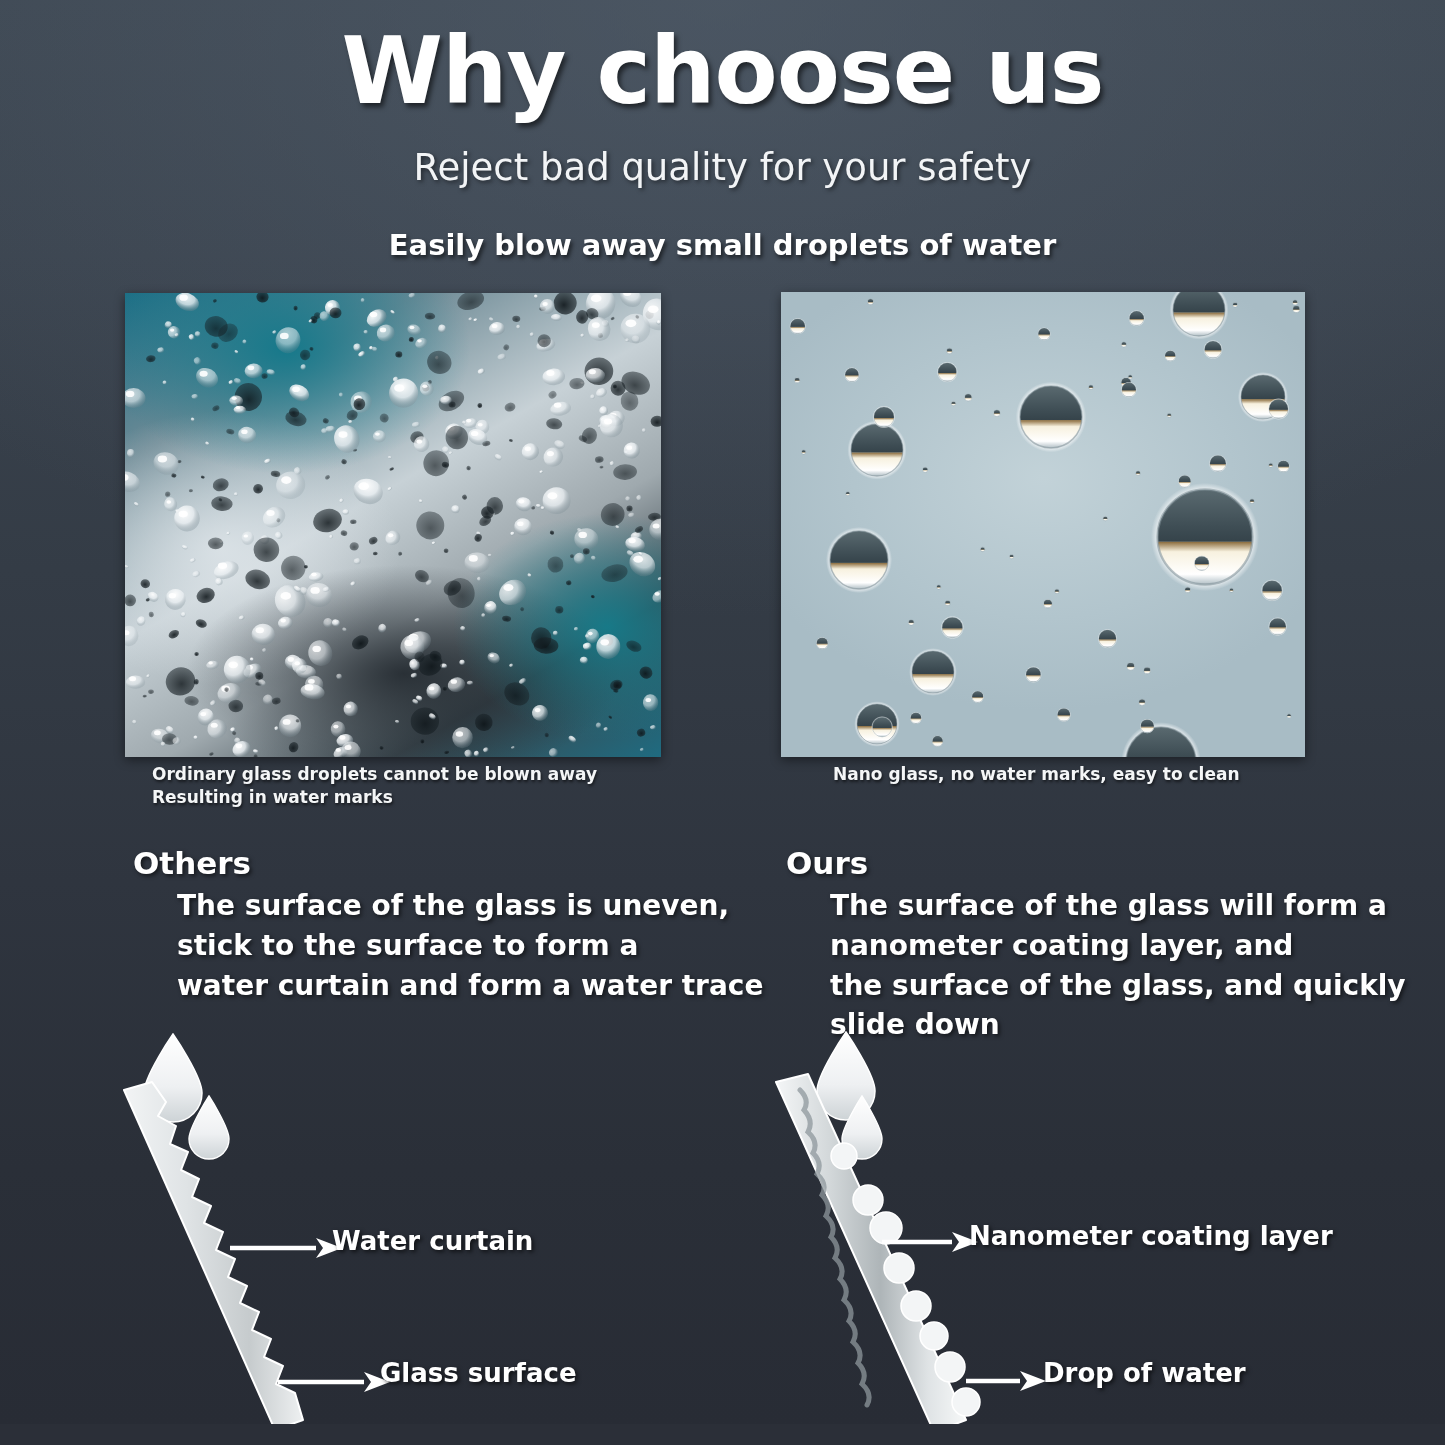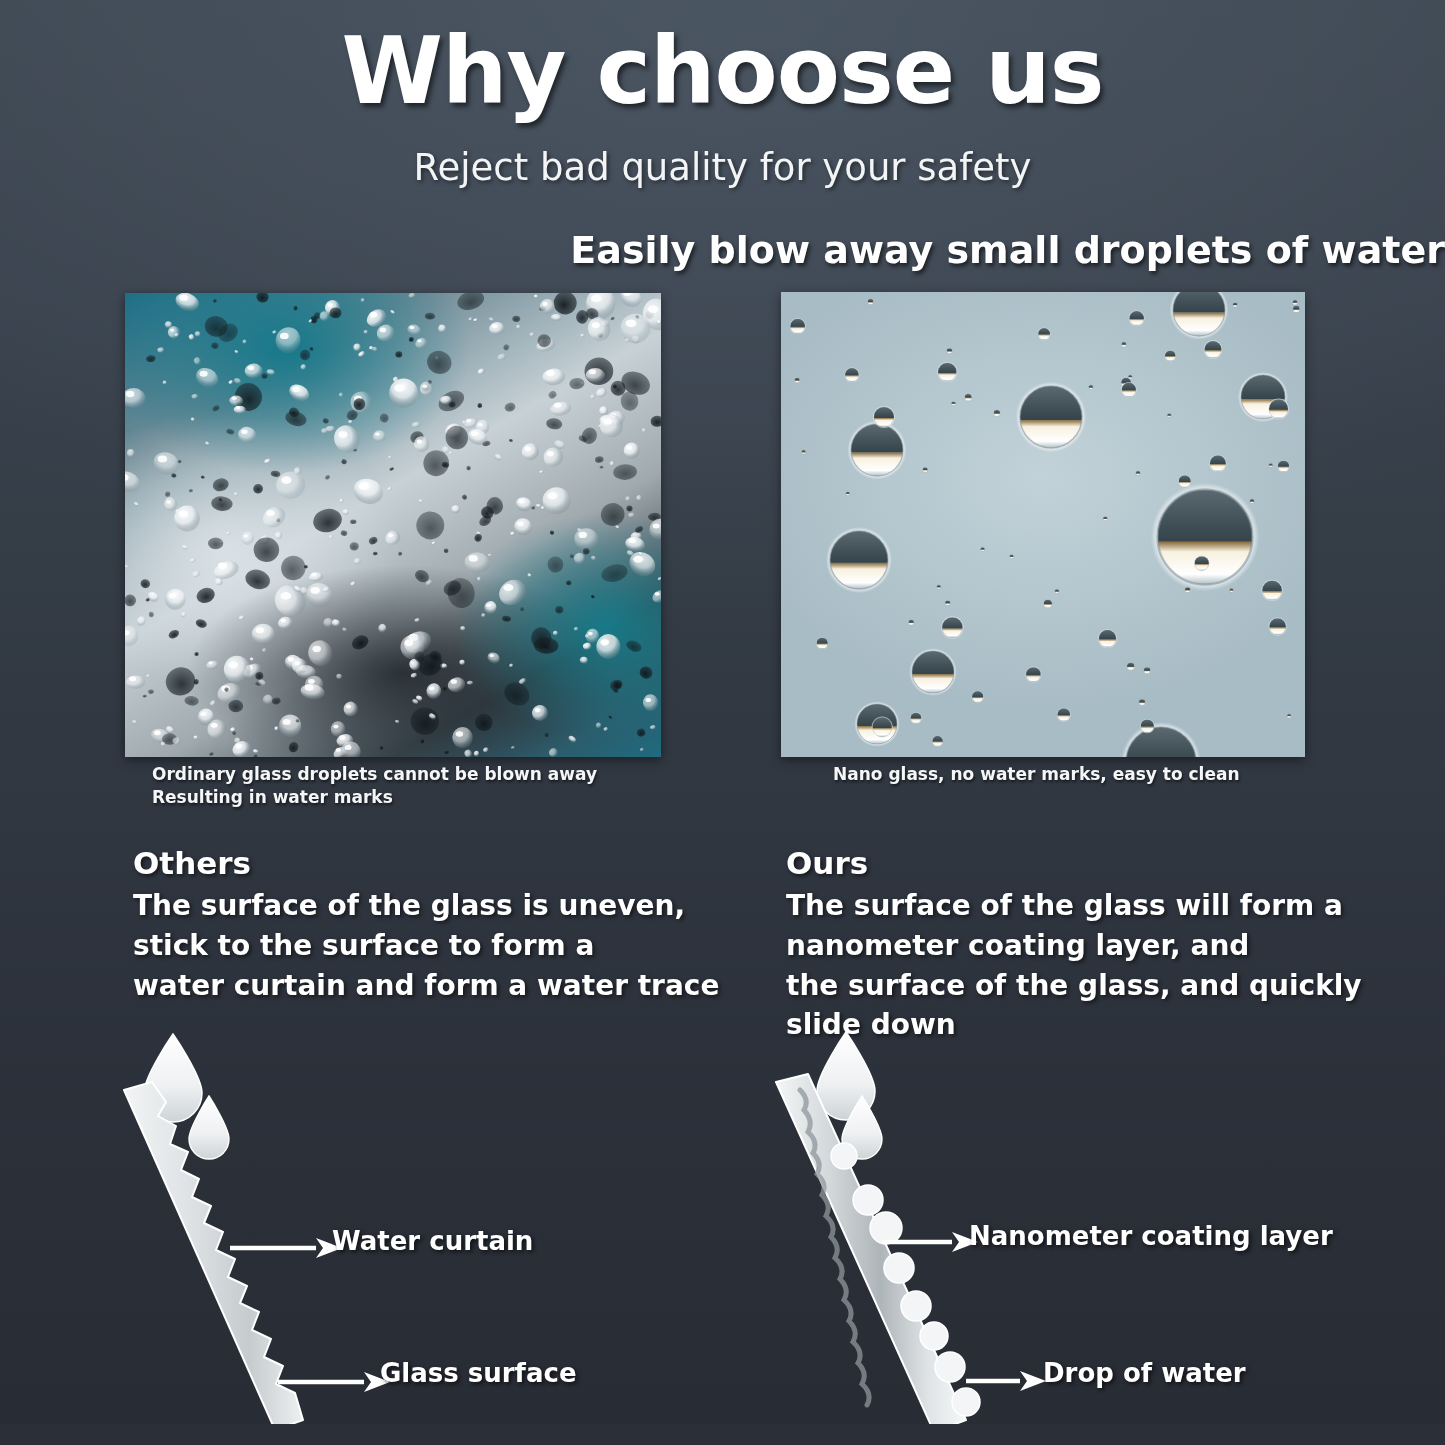--- a/index.html
+++ b/index.html
@@ -37,22 +37,22 @@
     top: 146px;
     text-align: center;
     font-size: 37px;
     color: #f2f4f6;
     text-shadow: 2px 2px 4px rgba(0,0,0,0.5);
   }
   .section-heading {
     position: absolute;
     left: 0; right: 0;
     top: 228px;
-    text-align: right;
-    font-size: 38px;
+    text-align: center;
+    font-size: 29px;
     font-weight: bold;
     color: #ffffff;
     text-shadow: 2px 3px 4px rgba(0,0,0,0.6);
   }
 
   
   .photo {
     position: absolute;
     overflow: hidden;
     box-shadow: 0 3px 10px rgba(0,0,0,0.45);
@@ -96,20 +96,21 @@
     color: #ffffff;
     text-shadow: 2px 2px 4px rgba(0,0,0,0.6);
   }
   .block-body {
     position: absolute;
     font-size: 28px;
     font-weight: bold;
     color: #ffffff;
     line-height: 1.42;
     text-shadow: 2px 2px 4px rgba(0,0,0,0.6);
+    margin-left: 44px;
   }
   #others-heading { left: 133px; top: 845px; }
   #others-body    { left: 133px; top: 886px; width: 600px; }
   #ours-heading   { left: 786px; top: 845px; }
   #ours-body      { left: 786px; top: 886px; width: 620px; }
 
   
   .diagram {
     position: absolute;
     top: 1020px;

